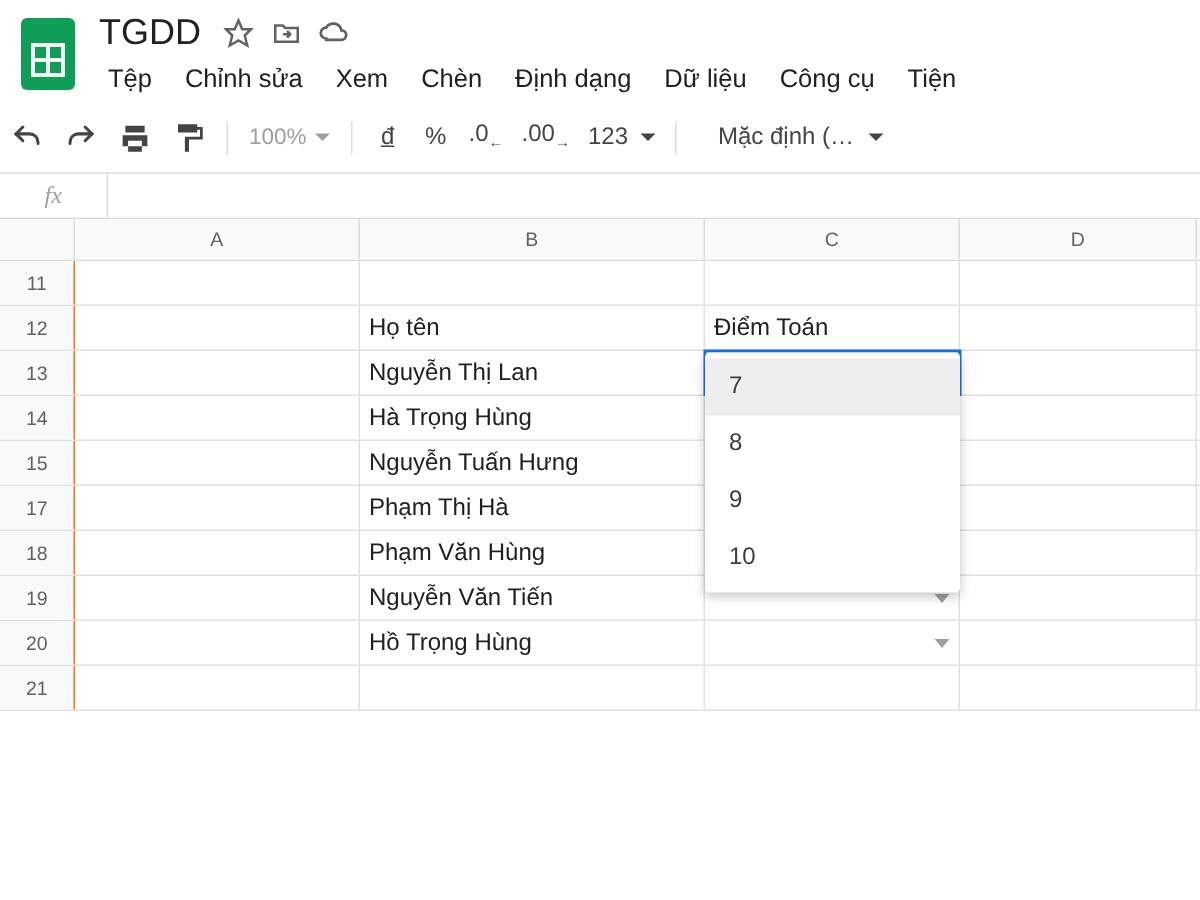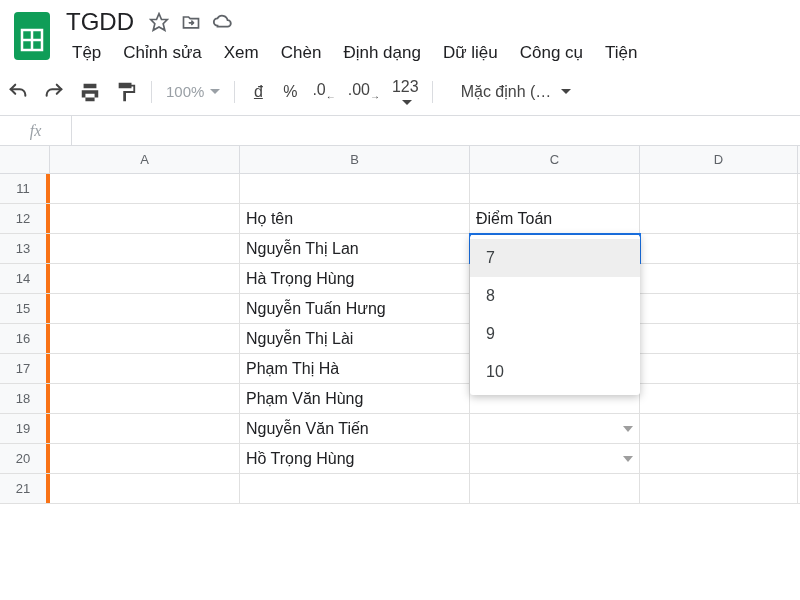--- a/index.html
+++ b/index.html
@@ -179,21 +179,21 @@
     .col-C { width: 170px; }
     .col-D { width: 158px; }
     .row {
       display: flex;
       height: 30px;
       border-bottom: 1px solid #e0e0e0;
     }
     .row-header {
       width: 50px;
       background: #f8f9fa;
-      border-right: 4px solid #f97316;
+      border-right: 1px solid #f97316;
       text-align: center;
       line-height: 30px;
       font-size: 13px;
       color: #5f6368;
     }
     .cell {
       border-right: 1px solid #e0e0e0;
       padding: 0 6px;
       line-height: 30px;
       font-size: 16px;
@@ -325,21 +325,21 @@
   <div class="fmt-btn">
       <u>đ</u>
     </div>
   <div class="fmt-btn">%</div>
   <div class="fmt-btn">
     <span style="position:relative;"><span>.0</span><sub style="font-size:10px;">←</sub></span>
   </div>
   <div class="fmt-btn">
     <span style="position:relative;"><span>.00</span><sub style="font-size:10px;">→</sub></span>
   </div>
-  <div class="fmt-btn" style="gap:4px;flex-direction:column;">
+  <div class="fmt-btn" style="gap:4px;">
     <span>123</span>
     <span class="dropdown-arrow dark" style="margin-left:4px;"></span>
   </div>
   <div class="tb-sep"></div>
   <div class="font-select">
     <span>Mặc định (…</span>
     <span class="dropdown-arrow dark"></span>
   </div>
 </div>
 
@@ -386,27 +386,20 @@
     <div class="cell col-D"></div>
   </div>
   <div class="row">
     <div class="row-header">15</div>
     <div class="cell col-A"></div>
     <div class="cell col-B">Nguyễn Tuấn Hưng</div>
     <div class="cell col-C"></div>
     <div class="cell col-D"></div>
   </div>
   <div class="row">
-    <div class="row-header">16</div>
-    <div class="cell col-A"></div>
-    <div class="cell col-B">Nguyễn Thị Lài</div>
-    <div class="cell col-C"></div>
-    <div class="cell col-D"></div>
-  </div>
-  <div class="row">
     <div class="row-header">17</div>
     <div class="cell col-A"></div>
     <div class="cell col-B">Phạm Thị Hà</div>
     <div class="cell col-C"></div>
     <div class="cell col-D"></div>
   </div>
   <div class="row">
     <div class="row-header">18</div>
     <div class="cell col-A"></div>
     <div class="cell col-B">Phạm Văn Hùng</div>

